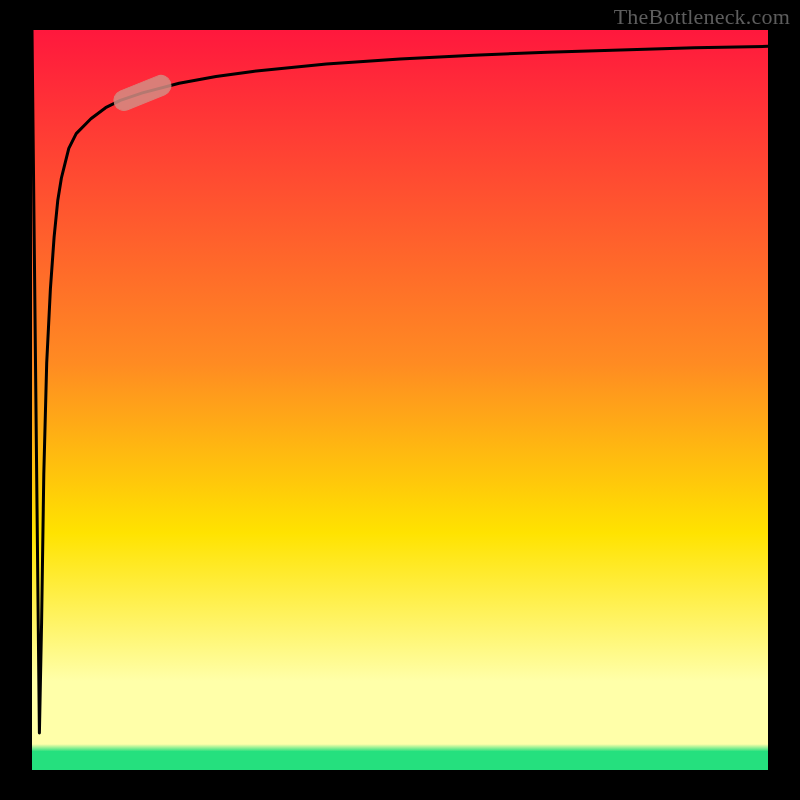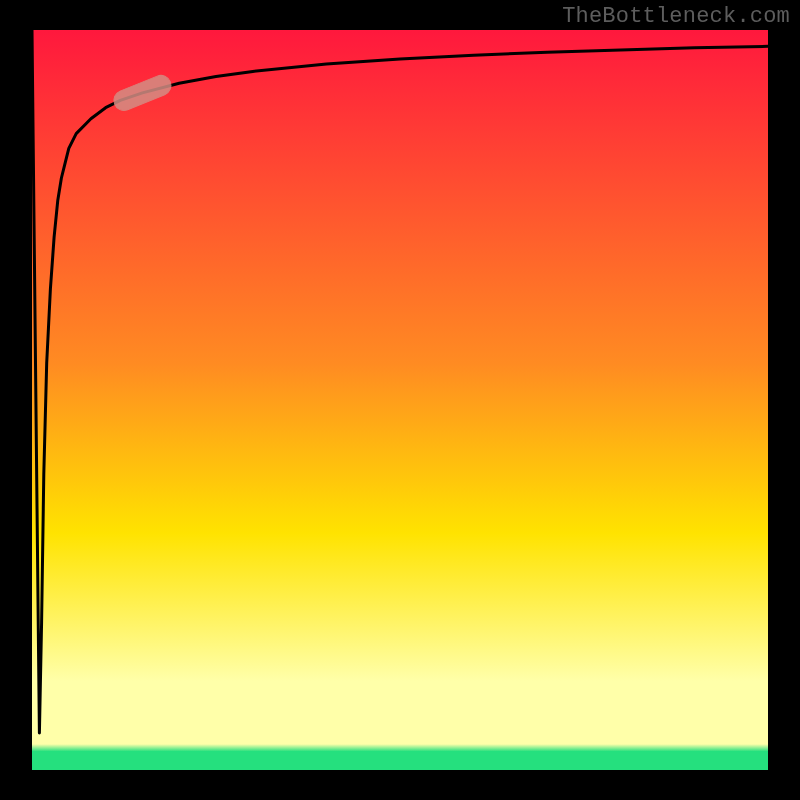--- a/index.html
+++ b/index.html
@@ -14,21 +14,21 @@
     position: relative;
     width: 800px;
     height: 800px;
   }
   .watermark {
     position: absolute;
     top: 4px;
     right: 10px;
     font-size: 22px;
     color: #5d5d5d;
-    font-family: Liberation Mono, monospace;
+    font-family: Liberation Serif, serif;
     letter-spacing: 0.2px;
     z-index: 10;
   }
   svg.plot {
     position: absolute;
     top: 0;
     left: 0;
     width: 800px;
     height: 800px;
   }

